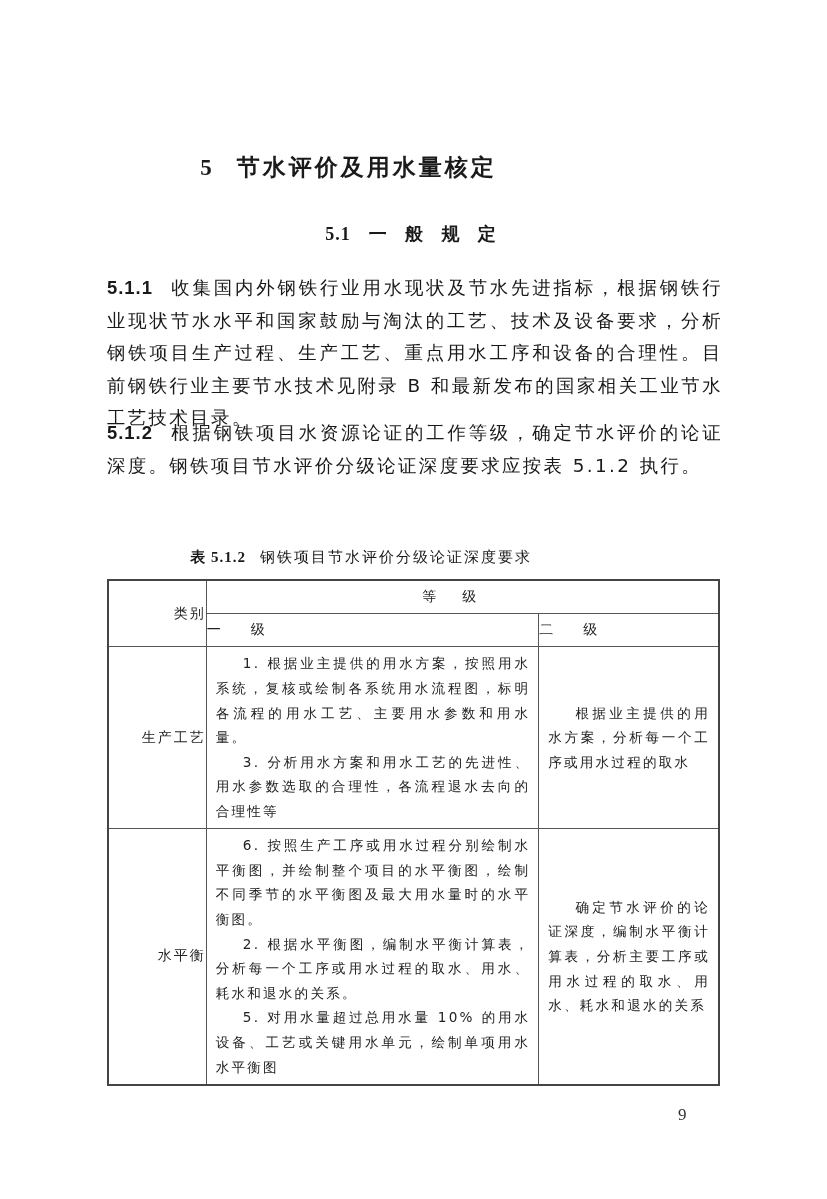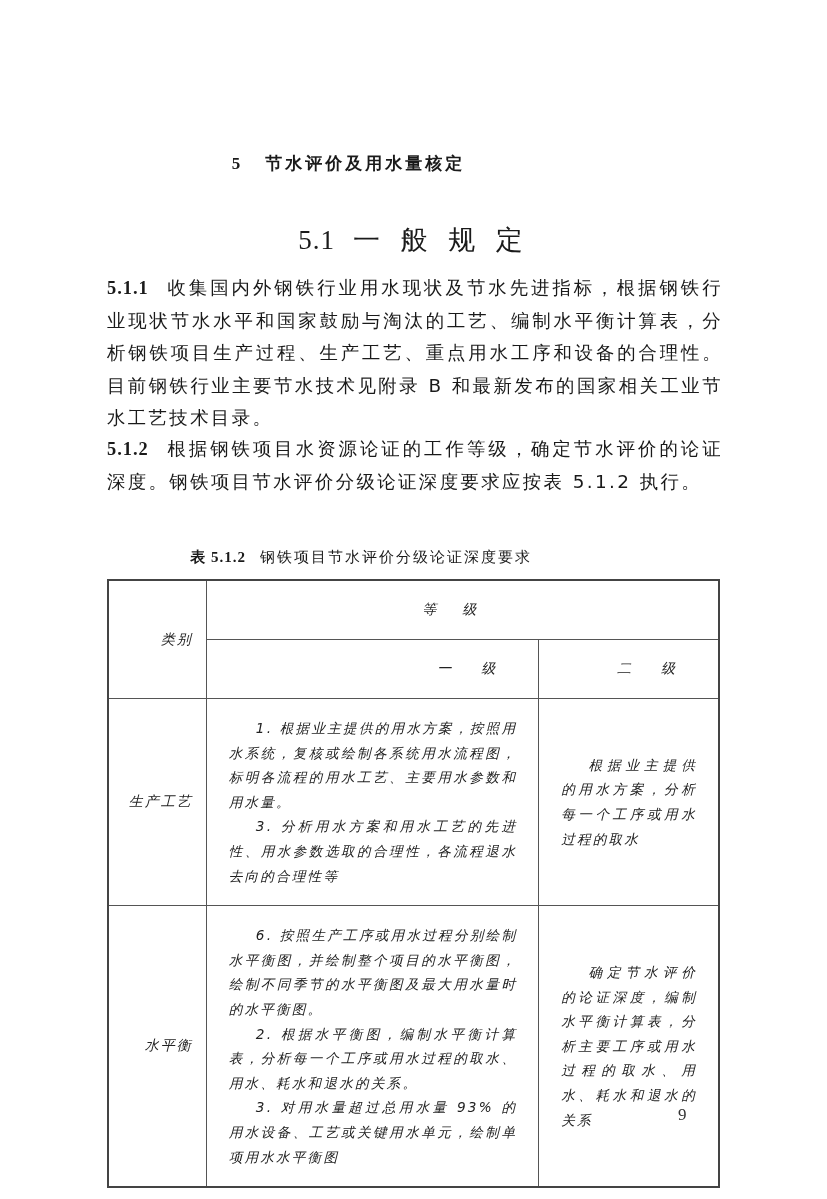--- a/index.html
+++ b/index.html
@@ -2,57 +2,57 @@
 <html><head>
 <meta charset="utf-8">
 <style>
   html, body { margin: 0; padding: 0; background: #ffffff; }
   body {
     width: 827px; height: 1199px; position: relative; overflow: hidden;
     font-family: "DejaVu Serif", serif; color: #1a1a1a;
   }
   .chapter-title {
     position: absolute; left: 0; width: 697px; top: 152px;
-    text-align: center; font-size: 17px; font-weight: bold; letter-spacing: 3px;
+    text-align: center; font-size: 23px; font-weight: bold; letter-spacing: 3px;
     font-family: "DejaVu Sans", sans-serif;
   }
   .chapter-title .num { font-family: "Liberation Serif", serif; margin-right: 22px; }
   .section-title {
     position: absolute; left: 0; width: 827px; top: 222px;
-    text-align: center; font-size: 27px; font-weight: normal; letter-spacing: 6px;
+    text-align: center; font-size: 18px; font-weight: bold; letter-spacing: 6px;
     font-family: "DejaVu Sans", sans-serif;
   }
   .section-title .num { font-family: "Liberation Serif", serif; letter-spacing: 1px; margin-right: 18px; }
   .para {
     position: absolute; left: 107px; width: 616px;
     font-size: 18.4px; line-height: 32.6px; text-align: justify;
     font-family: "DejaVu Sans", sans-serif; letter-spacing: 2.4px;
   }
-  .para .clause-num { font-family: Liberation Serif, serif; font-weight: bold; margin-right: 18px; letter-spacing: 1px; }
+  .para .clause-num { font-family: Liberation Sans, sans-serif; font-weight: bold; margin-right: 18px; letter-spacing: 1px; }
   .p1 { top: 272px; }
-  .p2 { top: 433px; }
+  .p2 { top: 417px; }
   .table-caption {
     position: absolute; left: 0; width: 722px; top: 548px; text-align: center;
     font-size: 15px; font-family: "DejaVu Sans", sans-serif; letter-spacing: 2px;
   }
   .table-caption .num { font-family: "Liberation Serif", serif; font-weight: bold; margin-right: 14px; letter-spacing: 1px; }
   table.req {
     position: absolute; left: 107px; top: 579px; width: 613px;
     border-collapse: collapse; table-layout: fixed;
     font-family: "DejaVu Sans", sans-serif; font-size: 14px; color: #222;
   }
   table.req td, table.req th {
-    border: 1px solid #555; padding: 13px; font-weight: normal; vertical-align: middle; font-style: italic;
+    border: 1px solid #555; padding: 0; font-weight: normal; vertical-align: middle;
   }
   table.req { border: 2px solid #444; }
   .c-cat { width: 98px; text-align: right; }
   .c-lv1 { width: 332px; }
   .c-lv2 { width: 180px; }
   .hdr-top { height: 32px; text-align: center; letter-spacing: 26px; }
-  .hdr-sub { height: 32px; text-align: right; letter-spacing: 30px; }
+  .hdr-sub { height: 32px; text-align: left; letter-spacing: 30px; }
   .cat-label { letter-spacing: 2px; }
   .cell-text {
     padding: 4px 8px 4px 9px; line-height: 24.6px; font-size: 13.6px;
     text-align: justify; letter-spacing: 2.2px;
   }
   .cell-text p { margin: 0; text-indent: 2em; }
   .cell-text.r2 p { text-indent: 2em; }
   .row1 { height: 182px; }
   .row2 { height: 256px; }
   .page-number {
@@ -65,21 +65,21 @@
 
 <div class="chapter-title">
   <span class="num">5</span><span>节水评价及用水量核定</span>
 </div>
 
 <div class="section-title">
   <span class="num">5.1</span><span>一 般 规 定</span>
 </div>
 
 <div class="para p1">
-  <span class="clause-num">5.1.1</span><span>收集国内外钢铁行业用水现状及节水先进指标，根据钢铁行业现状节水水平和国家鼓励与淘汰的工艺、编制水平衡计算表，分析钢铁项目生产过程、生产工艺、重点用水工序和设备的合理性。目前钢铁行业主要节水技术见附录 B 和最新发布的国家相关工业节水工艺技术目录。</span>
+  <span class="clause-num">5.1.1</span><span>收集国内外钢铁行业用水现状及节水先进指标，根据钢铁行业现状节水水平和国家鼓励与淘汰的工艺、技术及设备要求，分析钢铁项目生产过程、生产工艺、重点用水工序和设备的合理性。目前钢铁行业主要节水技术见附录 B 和最新发布的国家相关工业节水工艺技术目录。</span>
 </div>
 
 <div class="para p2">
   <span class="clause-num">5.1.2</span><span>根据钢铁项目水资源论证的工作等级，确定节水评价的论证深度。钢铁项目节水评价分级论证深度要求应按表 5.1.2 执行。</span>
 </div>
 
 <div class="table-caption">
   <span class="num">表 5.1.2</span><span>钢铁项目节水评价分级论证深度要求</span>
 </div>
 
@@ -111,21 +111,21 @@
             <p>根据业主提供的用水方案，分析每一个工序或用水过程的取水</p>
           </div>
     </td>
   </tr>
   <tr class="row2">
     <td class="c-cat"><span class="cat-label">水平衡</span></td>
     <td>
       <div class="cell-text r2">
         <p>6. 按照生产工序或用水过程分别绘制水平衡图，并绘制整个项目的水平衡图，绘制不同季节的水平衡图及最大用水量时的水平衡图。</p>
         <p>2. 根据水平衡图，编制水平衡计算表，分析每一个工序或用水过程的取水、用水、耗水和退水的关系。</p>
-        <p>3. 对用水量超过总用水量 93% 的用水设备、工艺或关键用水单元，绘制单项用水水平衡图</p>
+        <p>5. 对用水量超过总用水量 10% 的用水设备、工艺或关键用水单元，绘制单项用水水平衡图</p>
       </div>
     </td>
     <td>
       <div class="cell-text">
             <p>确定节水评价的论证深度，编制水平衡计算表，分析主要工序或用水过程的取水、用水、耗水和退水的关系</p>
           </div>
     </td>
   </tr>
 </tbody>
   </table>

